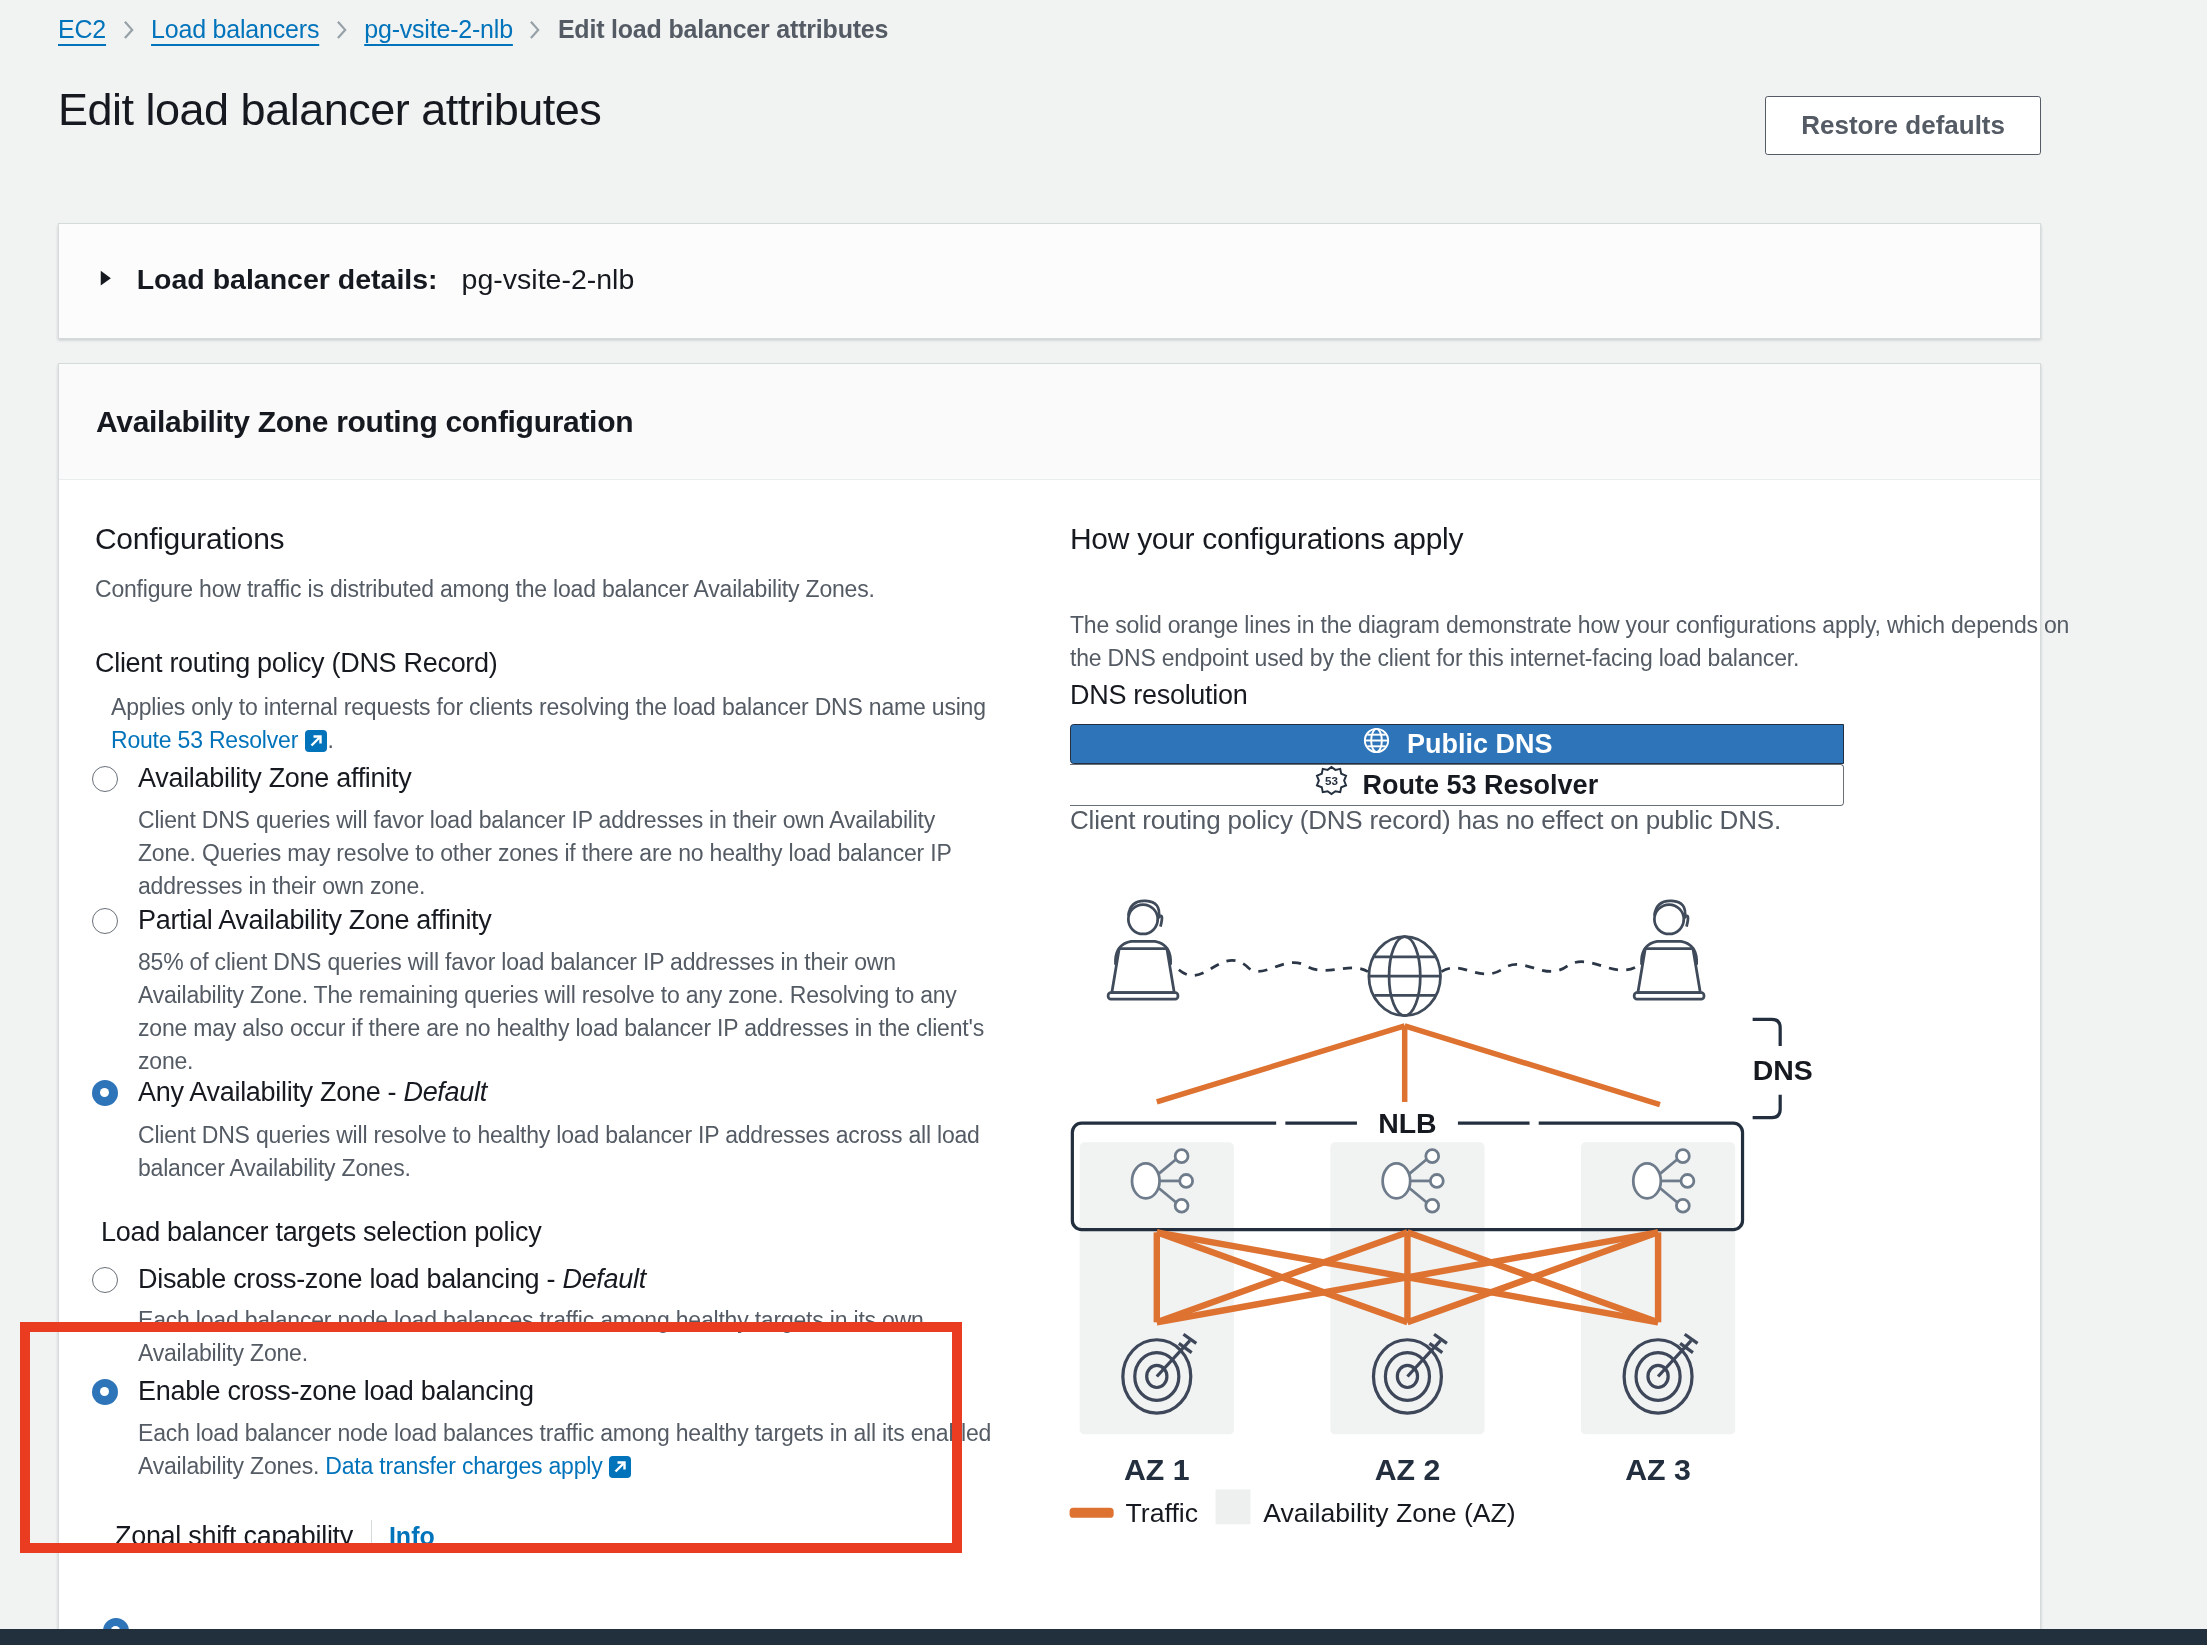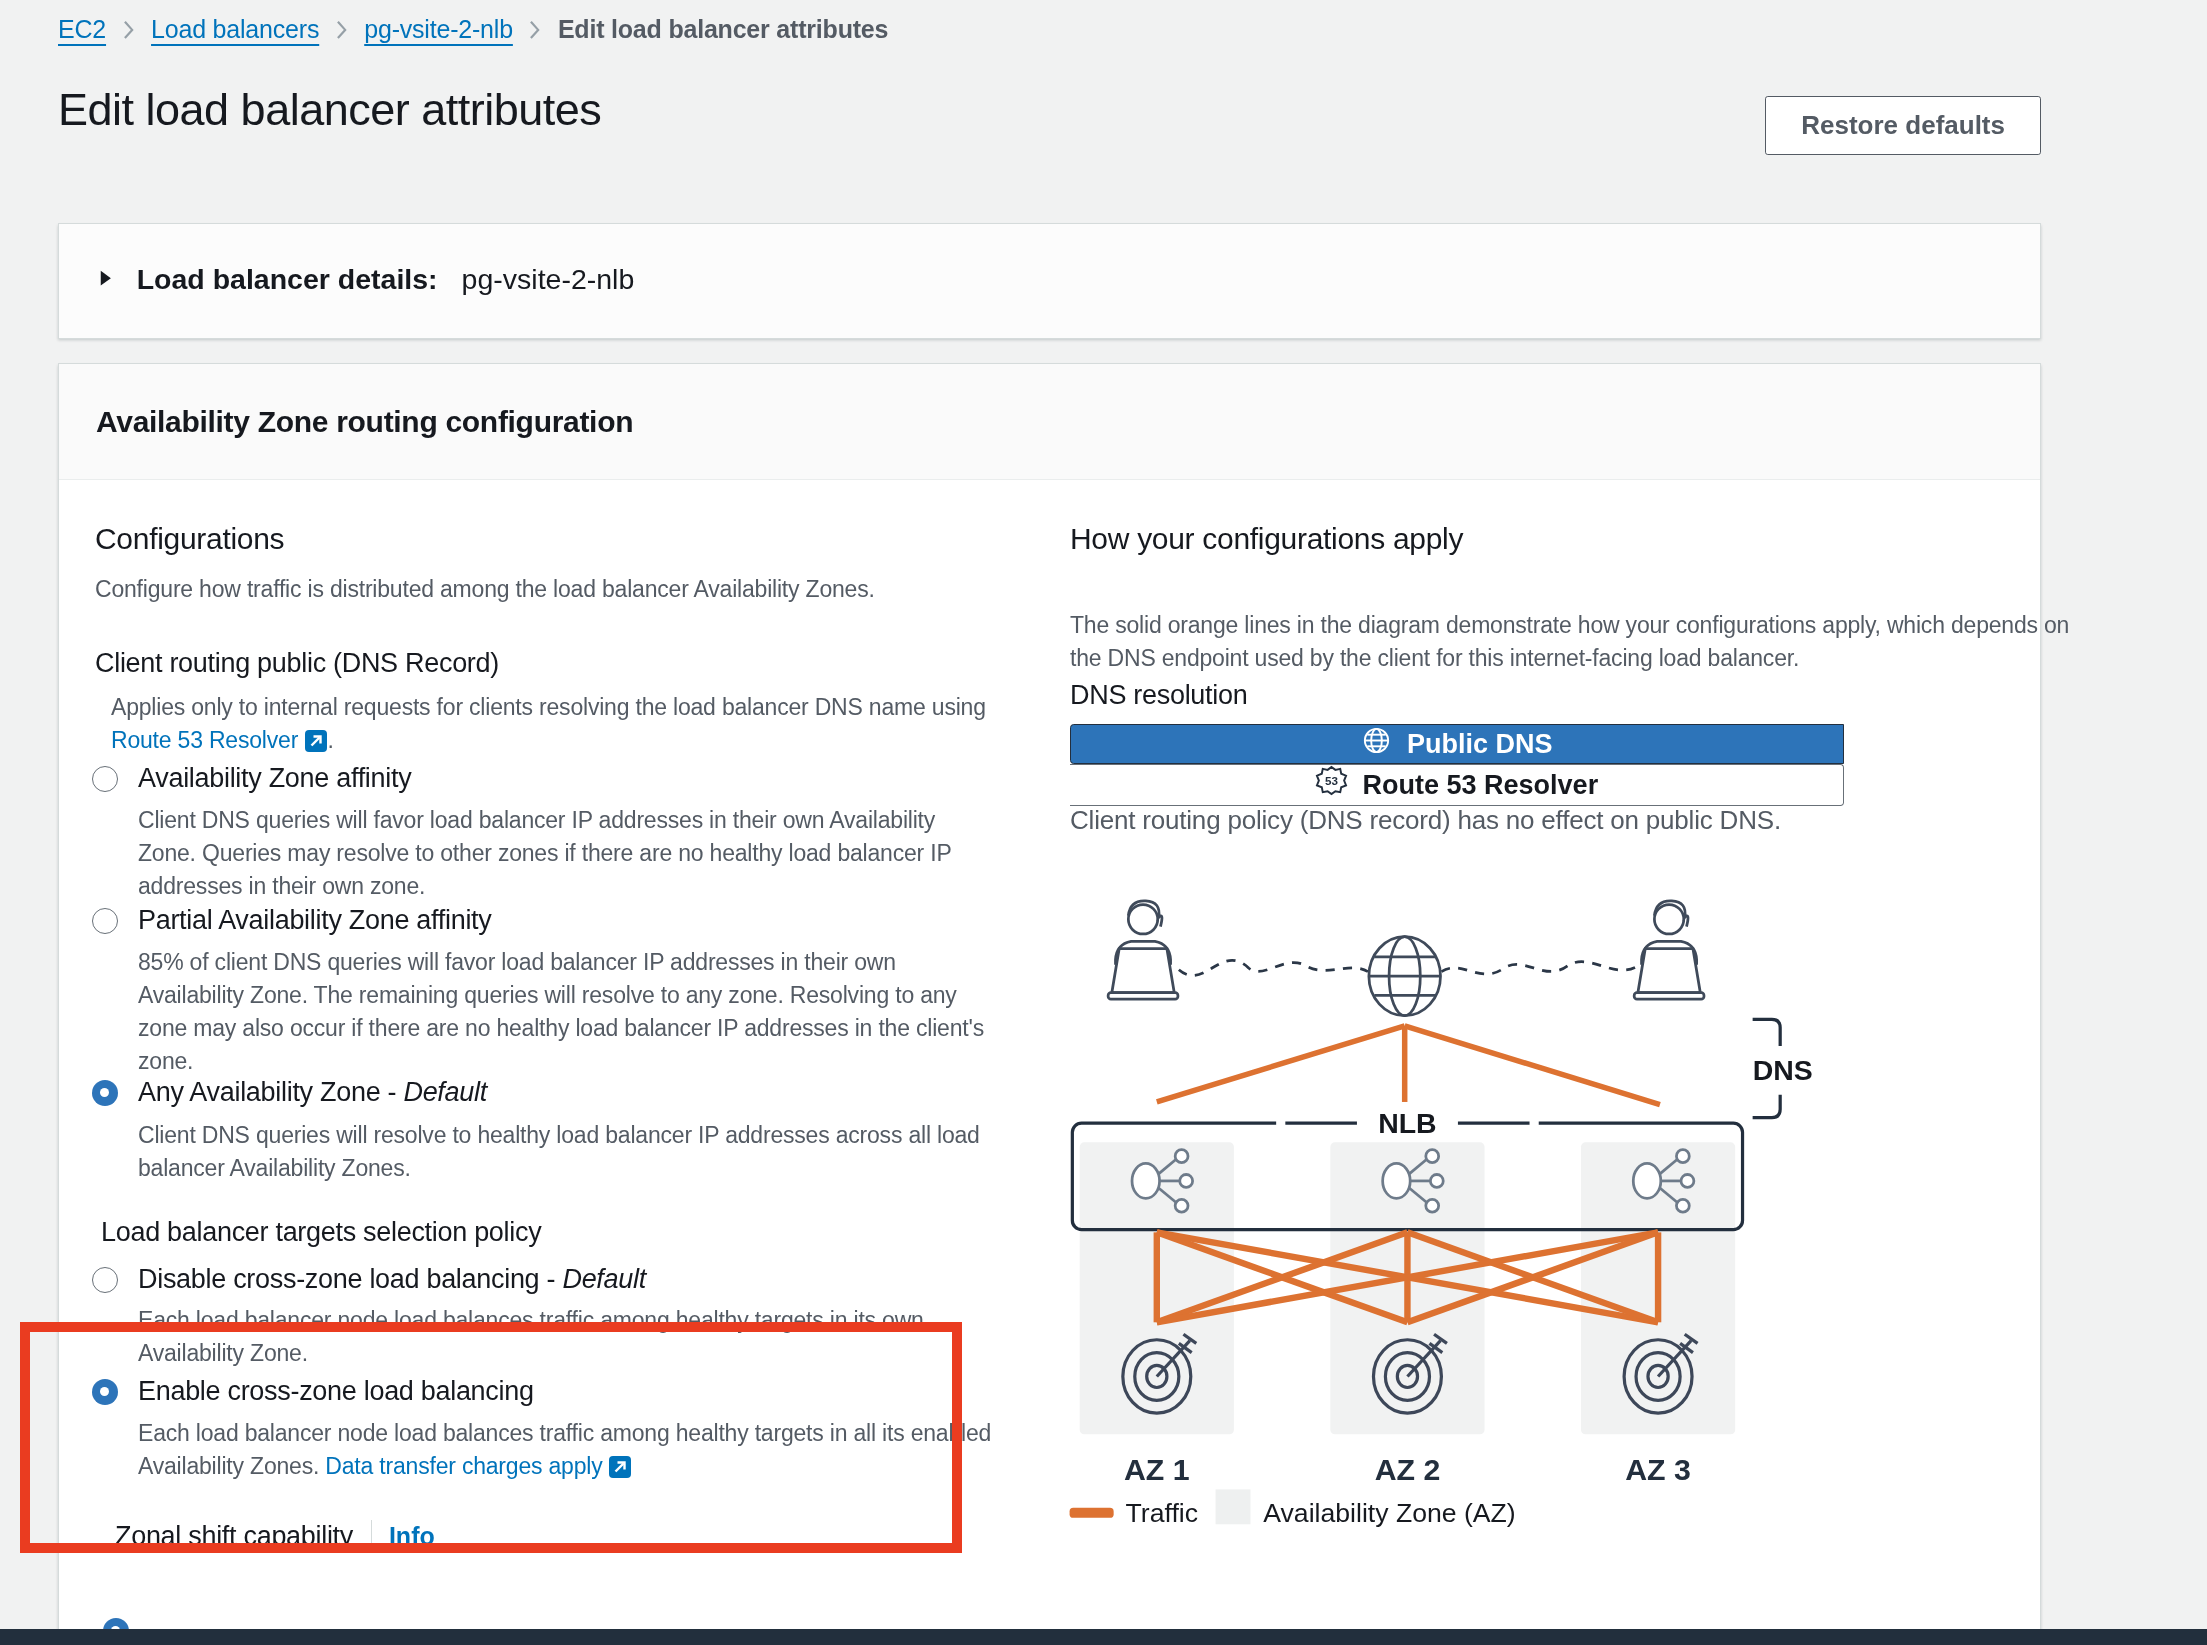--- a/index.html
+++ b/index.html
@@ -102,21 +102,21 @@
 
   <section class="panel" id="main-panel">
     <div class="panel-header">
       <h2>Availability Zone routing configuration</h2>
     </div>
   </section>
 
   <h3 class="abs col-heading" style="left:95px; top:522px;">Configurations</h3>
   <div class="abs desc" style="left:95px; top:573px; width:882px;">Configure how traffic is distributed among the load balancer Availability Zones.</div>
 
-  <div class="abs field-label" style="left:95px; top:648px;">Client routing public (DNS Record)</div>
+  <div class="abs field-label" style="left:95px; top:648px;">Client routing policy (DNS Record)</div>
   <div class="abs desc" style="left:95px; top:691px; width:882px;margin-left:16px;">
     <span>Applies only to internal requests for clients resolving the load balancer DNS name using </span><a class="blue-link">Route 53 Resolver</a><span class="ext-icon"><svg width="24" height="24" viewBox="0 0 24 24">
           <rect x="1" y="1" width="22" height="22" rx="4" fill="#0073bb"></rect>
           <line x1="7.5" y1="16.5" x2="15.5" y2="8.5" stroke="#fff" stroke-width="2.4"></line>
           <polyline points="9.5,7.5 16.5,7.5 16.5,14.5" fill="none" stroke="#fff" stroke-width="2.4"></polyline>
         </svg></span><span>.</span>
   </div>
 
   <div class="abs radio-row" style="left:92px; top:763px;text-align:right;">
     <span class="radio"></span>

